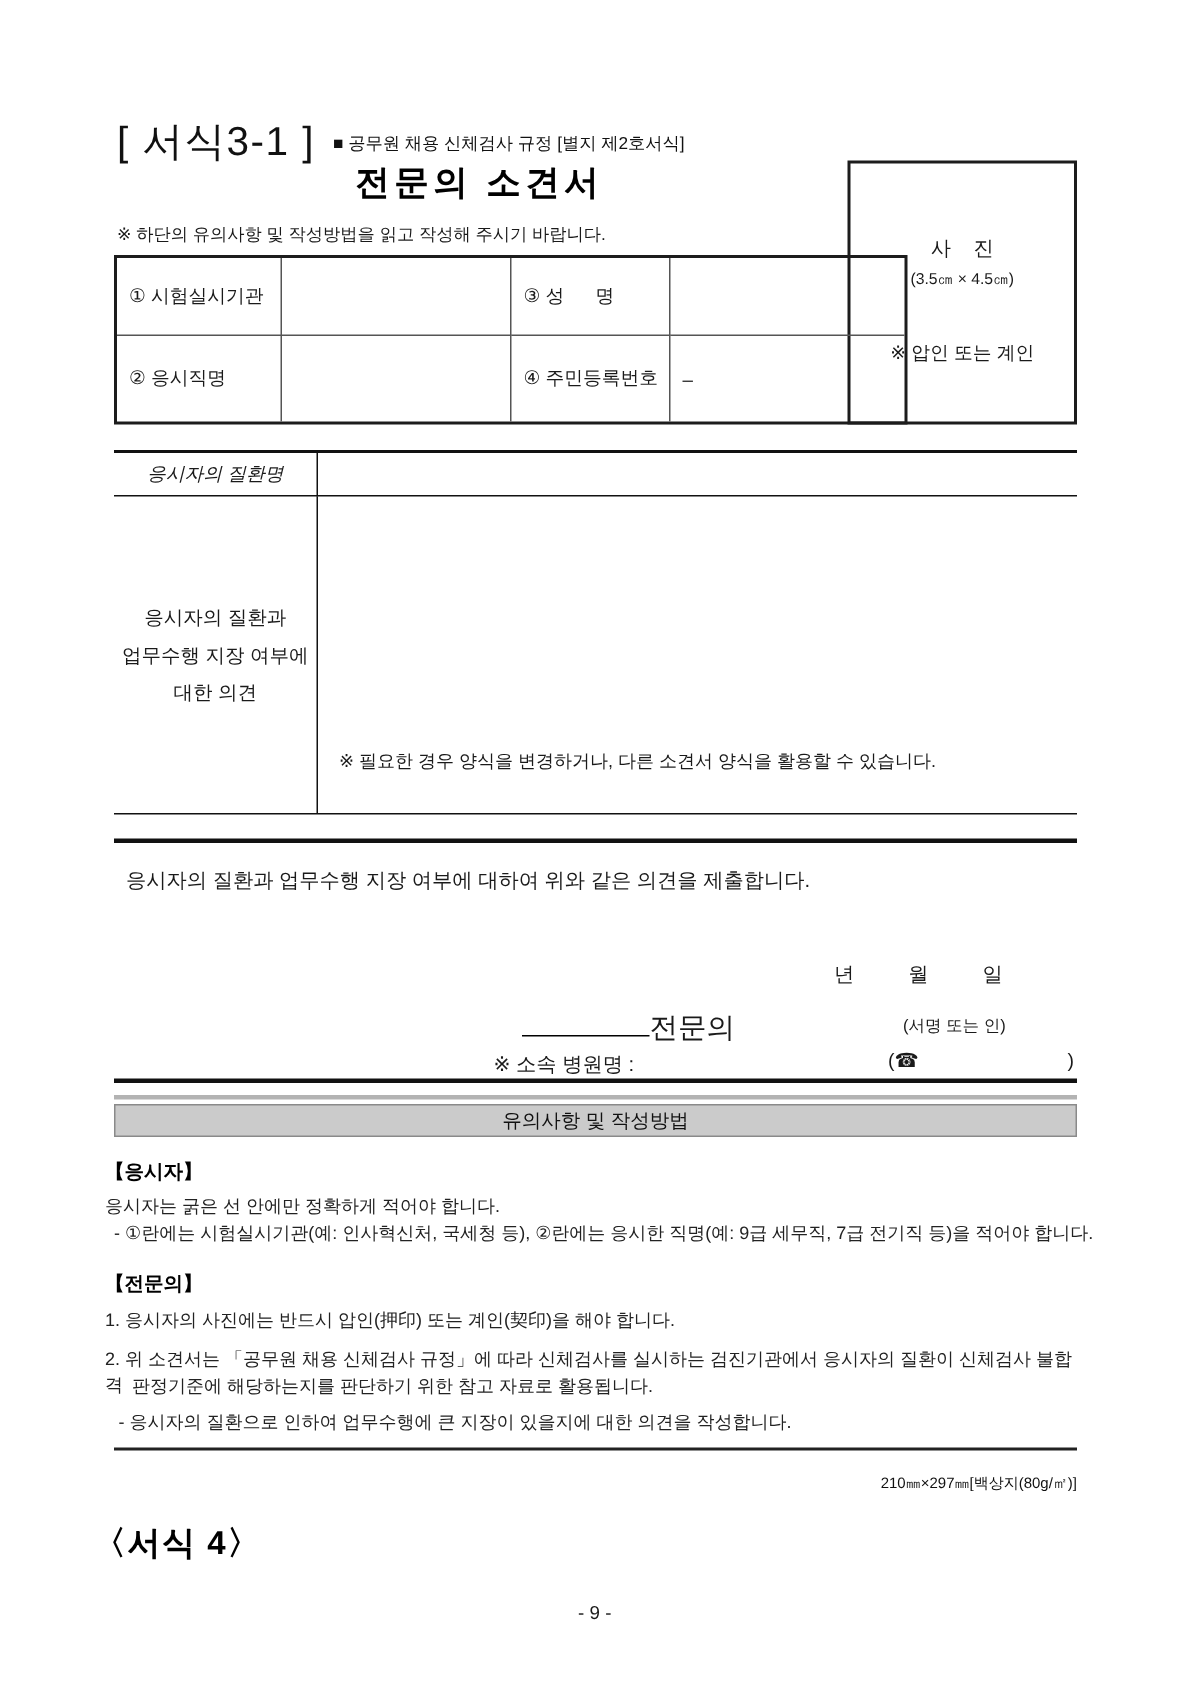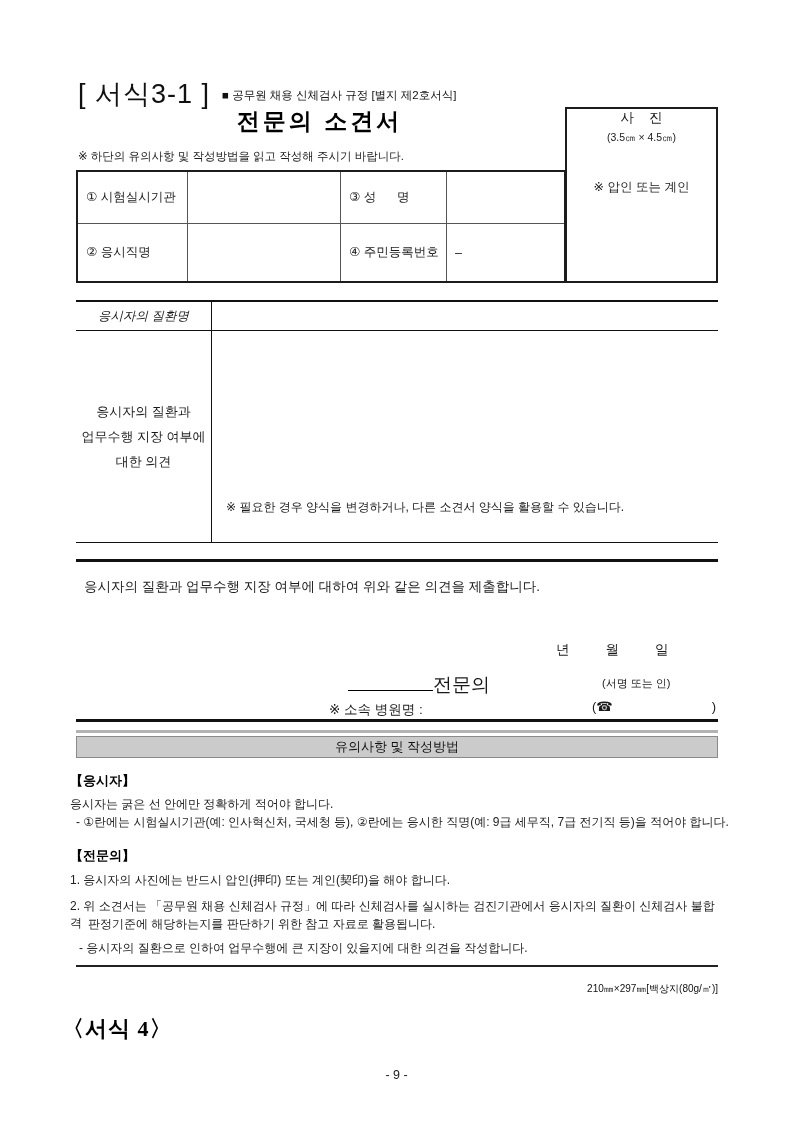--- a/index.html
+++ b/index.html
@@ -10,26 +10,26 @@
   .abs { position:absolute; }
 
   
   .form-code { left:78px; top:76px; font-size:27px; letter-spacing:1px; color:#111; }
   .reg-note  { left:222px; top:88px; font-size:11.5px; color:#111; }
   .doc-title { left:76px; top:106px; width:487px; text-align:center; font-size:23px; font-weight:bold; letter-spacing:3px; color:#000; }
   .instruction { left:78px; top:149px; font-size:11.5px; }
 
   
   .photo-box { left:565px; top:107px; width:153px; height:176px; border:2.5px solid #1c1c1c; background:#fff; text-align:center; }
-  .photo-label { font-size:13.5px; }
+  .photo-label { margin-top:48px; font-size:13.5px; }
   .photo-size  { margin-top:4px; font-size:10.5px; }
   .photo-stamp { margin-top:34px; font-size:12.5px; }
 
   
-  .app-table { left:76px; top:170px; width:490px; height:113px; border:2.5px solid #1c1c1c; display:grid;
+  .app-table { left:76px; top:170px; width:529px; height:113px; border:2.5px solid #1c1c1c; display:grid;
                grid-template-columns:110px 153px 106px 1fr; grid-template-rows:52px 1fr; }
   .app-cell { border-right:1px solid #555; border-bottom:1px solid #555; display:flex; align-items:center; padding-left:8px; font-size:12.5px; }
   .app-cell.last-col { border-right:none; }
   .app-cell.last-row { border-bottom:none; }
 
   
   .op-table { left:76px; top:300px; width:642px; height:243px; border-top:2.5px solid #111; border-bottom:1.5px solid #111;
               display:grid; grid-template-columns:136px 1fr; grid-template-rows:29px 1fr; }
   .op-cell { position:relative; }
   .op-label-col { border-right:1.5px solid #111; }
@@ -61,21 +61,21 @@
   .a-line2 { left:76px; top:814px; }
   .h-doctor { left:70px; top:847px; }
   .d-item1 { left:70px; top:872px; }
   .d-item2a { left:70px; top:898px; width:650px; }
   .d-item2b { left:88px; top:916px; }
   .d-item2c { left:79px; top:940px; }
 
   
   .bottom-rule { left:76px; top:965px; width:642px; height:1.5px; background:#222; }
   .paper-spec { left:418px; top:982px; width:300px; text-align:right; font-size:10px; color:#111; }
-  .next-form { left:62px; top:1014px; font-size:22px; font-weight:bold; color:#000; letter-spacing:1px;font-family:Liberation Serif, serif; }
+  .next-form { left:62px; top:1014px; font-size:22px; font-weight:bold; color:#000; letter-spacing:1px; }
   .page-number { left:0; top:1068px; width:793px; text-align:center; font-size:12.5px; }
 </style>
 </head>
 <body>
 
 <div id="page">
 
   <div class="abs form-code" data-bind="header.form_code">[ 서식3-1 ]</div>
   <div class="abs reg-note" data-bind="header.regulation_note">■ 공무원 채용 신체검사 규정 [별지 제2호서식]</div>
   <div class="abs doc-title" data-bind="header.title">전문의 소견서</div>

